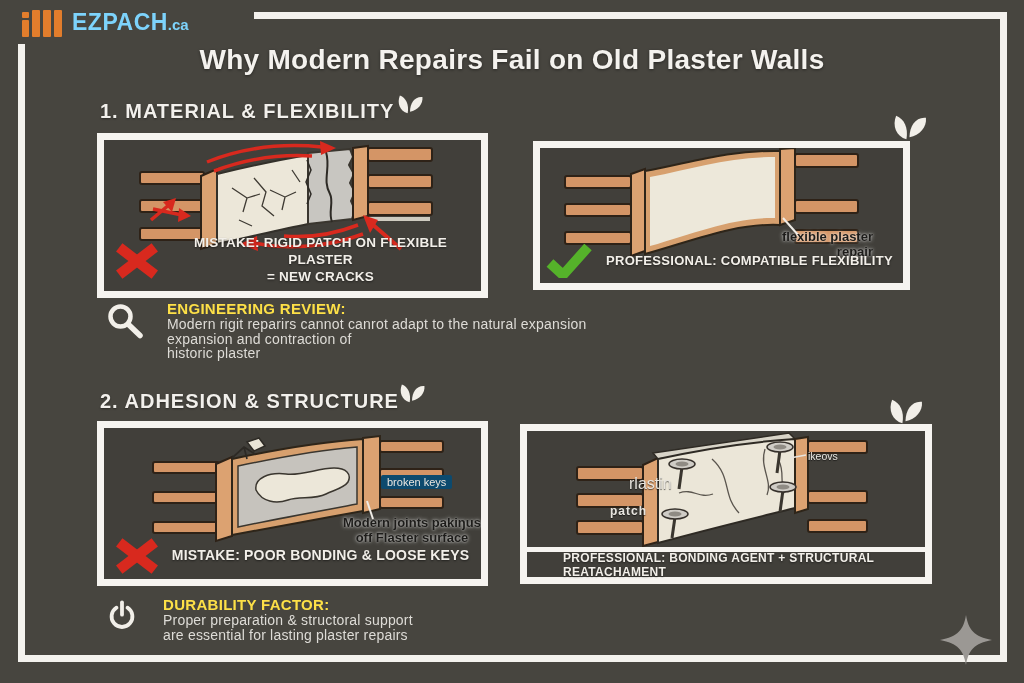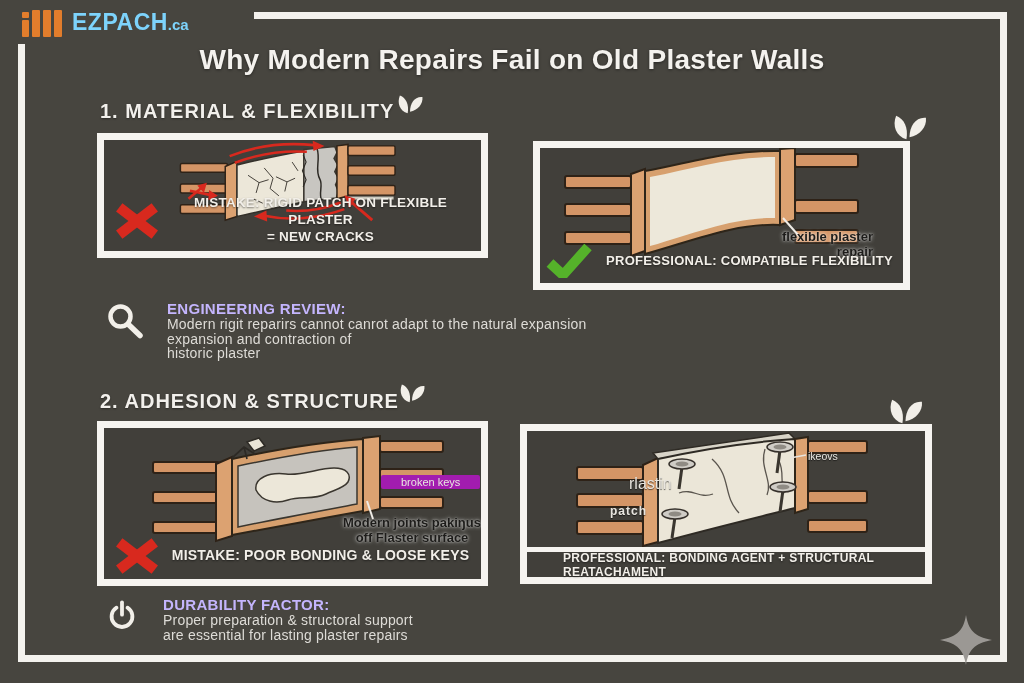--- a/index.html
+++ b/index.html
@@ -27,21 +27,21 @@
   #sh1 { left:100px; top:100px; }
   #sh2 { left:100px; top:390px; }
 
   .leaf { position:absolute; z-index:5; }
   #leaf-h1 { left:396px; top:92px; }
   #leaf-h2 { left:398px; top:381px; }
   #leaf-p1 { left:891px; top:111px; }
   #leaf-p2 { left:887px; top:395px; }
 
   .panel { position:absolute; border:7px solid #f6f4f0; background:#413f3a; z-index:1; }
-  #p1l { left:97px;  top:133px; width:391px; height:125px; }
+  #p1l { left:97px;  top:133px; width:391px; height:165px; }
   #p1r { left:533px; top:141px; width:377px; height:149px; }
   #p2l { left:97px;  top:421px; width:391px; height:165px; }
   #p2r { left:520px; top:424px; width:412px; height:160px; }
   .illus { position:absolute; inset:0; width:100%; height:100%; }
 
   .caption-row { position:absolute; left:10px; right:10px; bottom:5px; display:flex;
     align-items:center; gap:10px; z-index:3; }
   .cap-text { flex:1; text-align:center; color:#f2efe9; font-weight:700;
     line-height:1.25; text-shadow:0 1px 2px rgba(0,0,0,.5); }
   #p1l .cap-text { font-size:13.5px; letter-spacing:0.2px; }
@@ -52,32 +52,32 @@
   .strip-caption { position:absolute; left:0; right:0; bottom:0; height:30px;
     border-top:5px solid #f6f4f0; display:flex; align-items:center; justify-content:center;
     color:#f2efe9; font-weight:700; font-size:12px; letter-spacing:0.3px;
     text-shadow:0 1px 2px rgba(0,0,0,.5); z-index:3;padding-left:36px; }
 
   .dark-label { position:absolute; color:#1d1c1a; font-weight:700; font-size:13px; line-height:1.15;
     text-shadow:0 0 4px rgba(255,255,255,.65), 0 0 2px rgba(255,255,255,.55); z-index:3; }
   #lbl-flex { right:30px; top:82px; text-align:right; }
   #lbl-joint { left:238px; top:88px; width:140px; text-align:center; }
 
-  .chip-label { position:absolute; left:277px; top:47px; background:#a21caf; color:#e9e6e0;
-    font-size:11px; padding:1px 20px; border-radius:2px; z-index:3; }
+  .chip-label { position:absolute; left:277px; top:47px; background:#0c4a6e; color:#e9e6e0;
+    font-size:11px; padding:1px 6px; border-radius:2px; z-index:3; }
   .lite-label { position:absolute; color:#e8e5df; z-index:3; text-shadow:0 1px 1px rgba(0,0,0,.6); }
   #lbl-keys    { left:281px; top:19px; font-size:10.5px; }
   #lbl-plaster { left:86px;  top:44px; font-size:16px;margin-left:16px; }
   #lbl-patch   { left:83px;  top:73px; font-size:12px; font-weight:600; letter-spacing:1px; }
 
   .note { position:absolute; display:flex; gap:24px; z-index:2; }
   #note1 { left:107px; top:301px; }
   #note2 { left:105px; top:597px; }
   .note-icon { flex:0 0 auto; margin-top:2px; }
-  .note-heading { font-size:15px; font-weight:800; color:#c4b5fd; letter-spacing:0.3px; line-height:16px; }
+  .note-heading { font-size:15px; font-weight:800; color:#fde047; letter-spacing:0.3px; line-height:16px; }
   .note-line { font-size:14px; color:#dedcd7; line-height:14.5px; letter-spacing:0.2px; }
 
   .sparkle { position:absolute; left:938px; top:614px; z-index:4; }
 </style>
 </head>
 <body>
 
 <div class="page">
 
   <div class="frame"></div>

